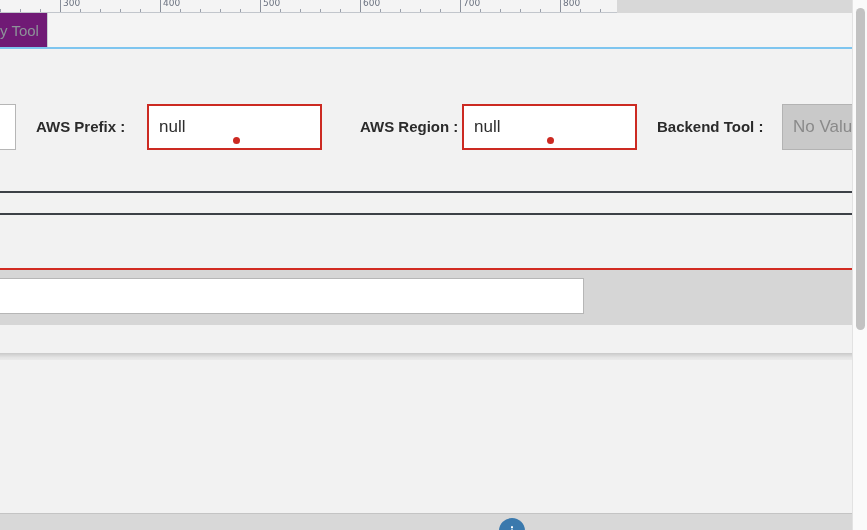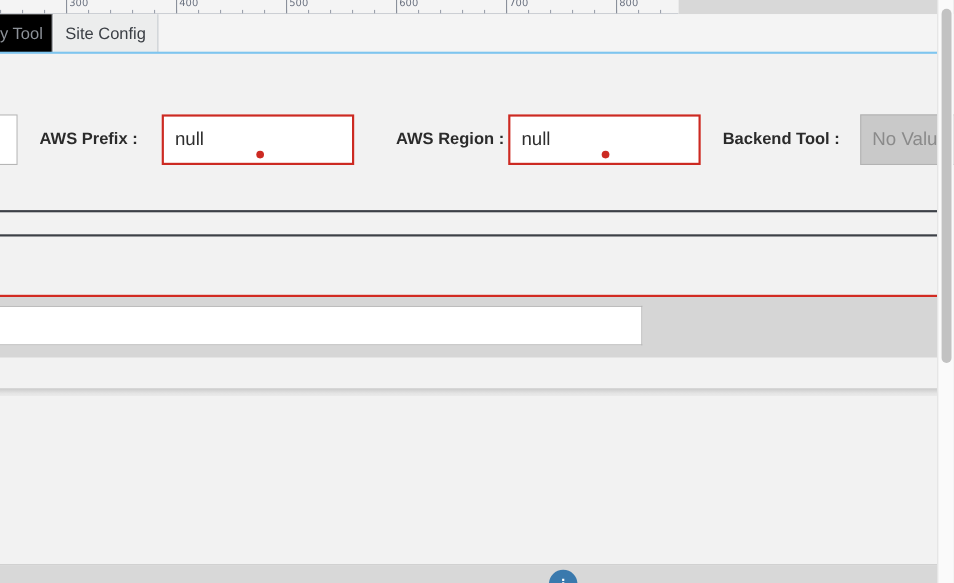--- a/index.html
+++ b/index.html
@@ -80,21 +80,21 @@
     align-items: center;
     justify-content: center;
     font-size: 15px;
     padding: 0 14px;
     white-space: nowrap;
   }
   .tab.inactive {
     left: 0;
     width: 48px;
     color: #8d9299;
-    background: #000000;
+    background: #701a75;
     border-right: 1px solid #c9cdd2;
     justify-content: flex-start;
     padding-left: 0;
   }
   .tab.active {
     left: 49px;
     width: 95px;
     color: #3b3f45;
     background: #eceded;
     border-right: 1px solid #c9cdd2;
@@ -309,21 +309,20 @@
         <div class="rtick major" style="left: 560px;"></div>
         <div class="rnum" style="left: 563px;">800</div>
       </div>
     <div class="ruler-baseline"></div>
   </div>
   <div class="ruler-gap"></div>
 
   <div class="tabbar">
     <div class="tabbar-rest"></div>
     <div class="tab inactive">y Tool</div>
-    <div class="tab active">Site Config</div>
   </div>
   <div class="tabbar-underline"></div>
 
   <div class="content">
 
     <div class="form-row">
 
       <div class="fld" style="left:-16px;">
         <div class="input-box plain" style="left:0; width:32px;"></div>
       </div>

